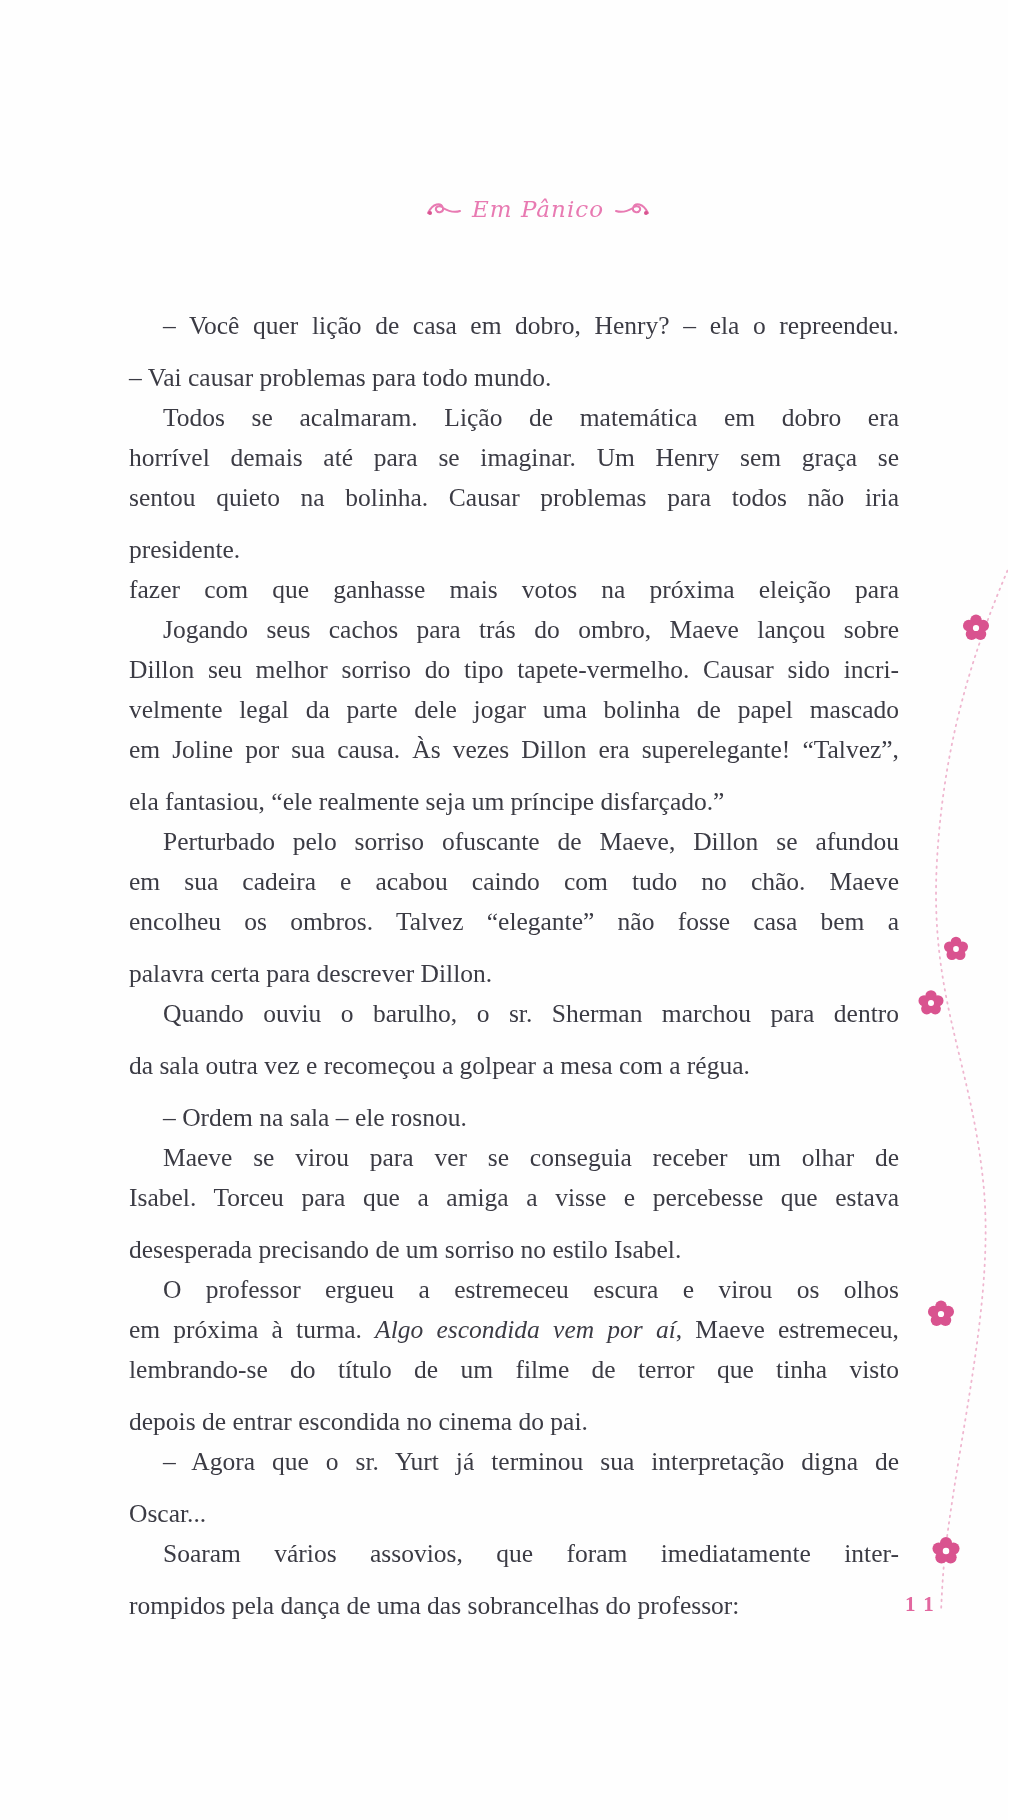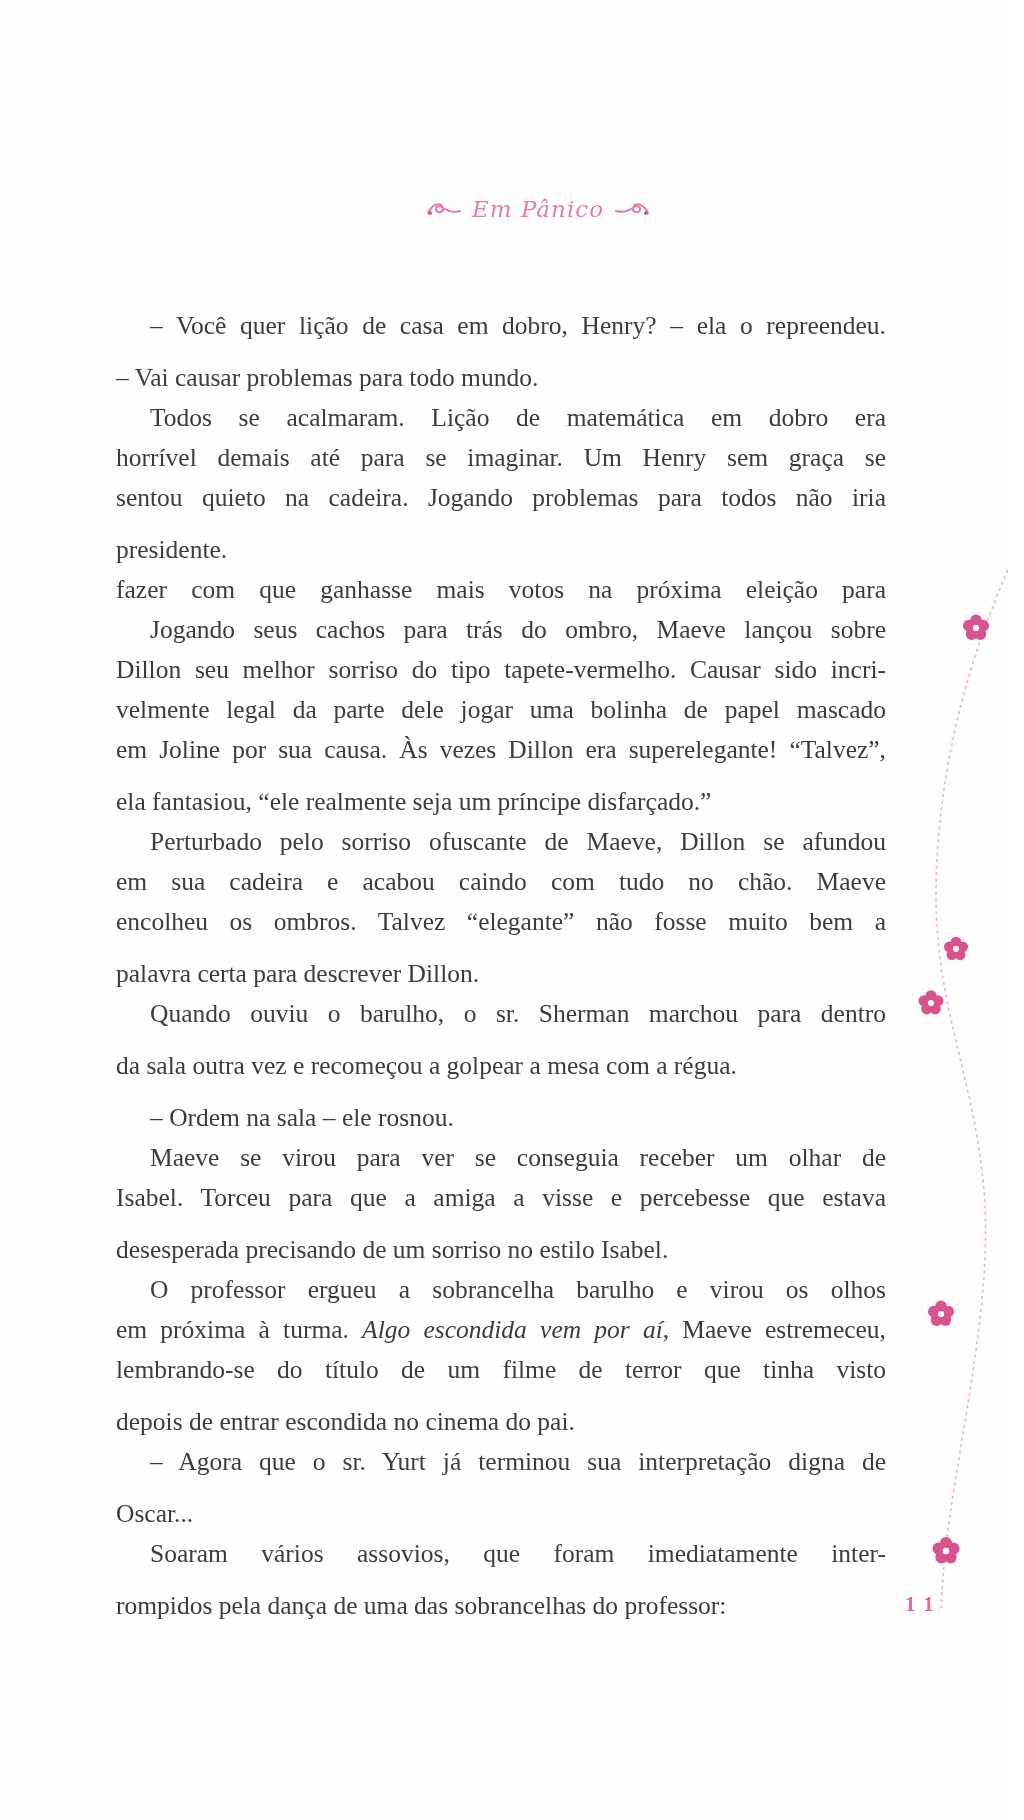--- a/index.html
+++ b/index.html
@@ -21,21 +21,21 @@
     font-family:"DejaVu Serif", serif;
     font-style:italic;
     font-size:23px;
     letter-spacing:1px;
     color:var(--header-pink,#e87ab2);
   }
   .flourish{display:inline-block;}
   
   .text-block{
     position:absolute;
-    left:116px;top:306px;width:770px;
+    left:129px;top:306px;width:770px;
   }
   .line{
     font-size:25.5px;
     line-height:40px;
     height:40px;
     color:var(--text-color,#3b3b44);
     white-space:nowrap;
     text-align:justify;
     text-align-last:justify;
   }
@@ -73,39 +73,39 @@
       <path d="M2 14 C7 4 15 3 17 9 C18 13 12 15 10 11 C9 8 13 6 16 8 M17 9 C22 12 28 14 34 12" fill="none" stroke="var(--header-pink,#e87ab2)" stroke-width="2" stroke-linecap="round"></path>
       <circle cx="4" cy="14" r="2" fill="var(--accent,#d9538f)"></circle>
     </svg>
   </div>
 
   <main class="text-block">
       <div class="line indent">– Você quer lição de casa em dobro, Henry? – ela o repreendeu.</div>
       <div class="line last">– Vai causar problemas para todo mundo.</div>
       <div class="line indent">Todos se acalmaram. Lição de matemática em dobro era</div>
       <div class="line">horrível demais até para se imaginar. Um Henry sem graça se</div>
-      <div class="line">sentou quieto na cadeira. Jogando problemas para todos não iria</div>
+      <div class="line">sentou quieto na bolinha. Causar problemas para todos não iria</div>
       <div class="line last">presidente.</div>
       <div class="line">fazer com que ganhasse mais votos na próxima eleição para</div>
       <div class="line indent">Jogando seus cachos para trás do ombro, Maeve lançou sobre</div>
       <div class="line">Dillon seu melhor sorriso do tipo tapete-vermelho. Causar sido incri-</div>
       <div class="line">velmente legal da parte dele jogar uma bolinha de papel mascado</div>
       <div class="line">em Joline por sua causa. Às vezes Dillon era superelegante! “Talvez”,</div>
       <div class="line last">ela fantasiou, “ele realmente seja um príncipe disfarçado.”</div>
       <div class="line indent">Perturbado pelo sorriso ofuscante de Maeve, Dillon se afundou</div>
       <div class="line">em sua cadeira e acabou caindo com tudo no chão. Maeve</div>
-      <div class="line">encolheu os ombros. Talvez “elegante” não fosse muito bem a</div>
+      <div class="line">encolheu os ombros. Talvez “elegante” não fosse casa bem a</div>
       <div class="line last">palavra certa para descrever Dillon.</div>
       <div class="line indent">Quando ouviu o barulho, o sr. Sherman marchou para dentro</div>
       <div class="line last">da sala outra vez e recomeçou a golpear a mesa com a régua.</div>
       <div class="line indent last">– Ordem na sala – ele rosnou.</div>
       <div class="line indent">Maeve se virou para ver se conseguia receber um olhar de</div>
       <div class="line">Isabel. Torceu para que a amiga a visse e percebesse que estava</div>
       <div class="line last">desesperada precisando de um sorriso no estilo Isabel.</div>
-      <div class="line indent">O professor ergueu a sobrancelha barulho e virou os olhos</div>
+      <div class="line indent">O professor ergueu a estremeceu escura e virou os olhos</div>
       <div class="line"><span>em próxima à turma. </span><span class="em">Algo escondida vem por aí</span><span>, Maeve estremeceu,</span></div>
       <div class="line">lembrando-se do título de um filme de terror que tinha visto</div>
       <div class="line last">depois de entrar escondida no cinema do pai.</div>
       <div class="line indent">– Agora que o sr. Yurt já terminou sua interpretação digna de</div>
       <div class="line last">Oscar...</div>
       <div class="line indent">Soaram vários assovios, que foram imediatamente inter-</div>
       <div class="line last">rompidos pela dança de uma das sobrancelhas do professor:</div>
     </main>
 
   <svg class="margin-decoration" viewBox="0 0 1024 1820" width="1024" height="1820">

